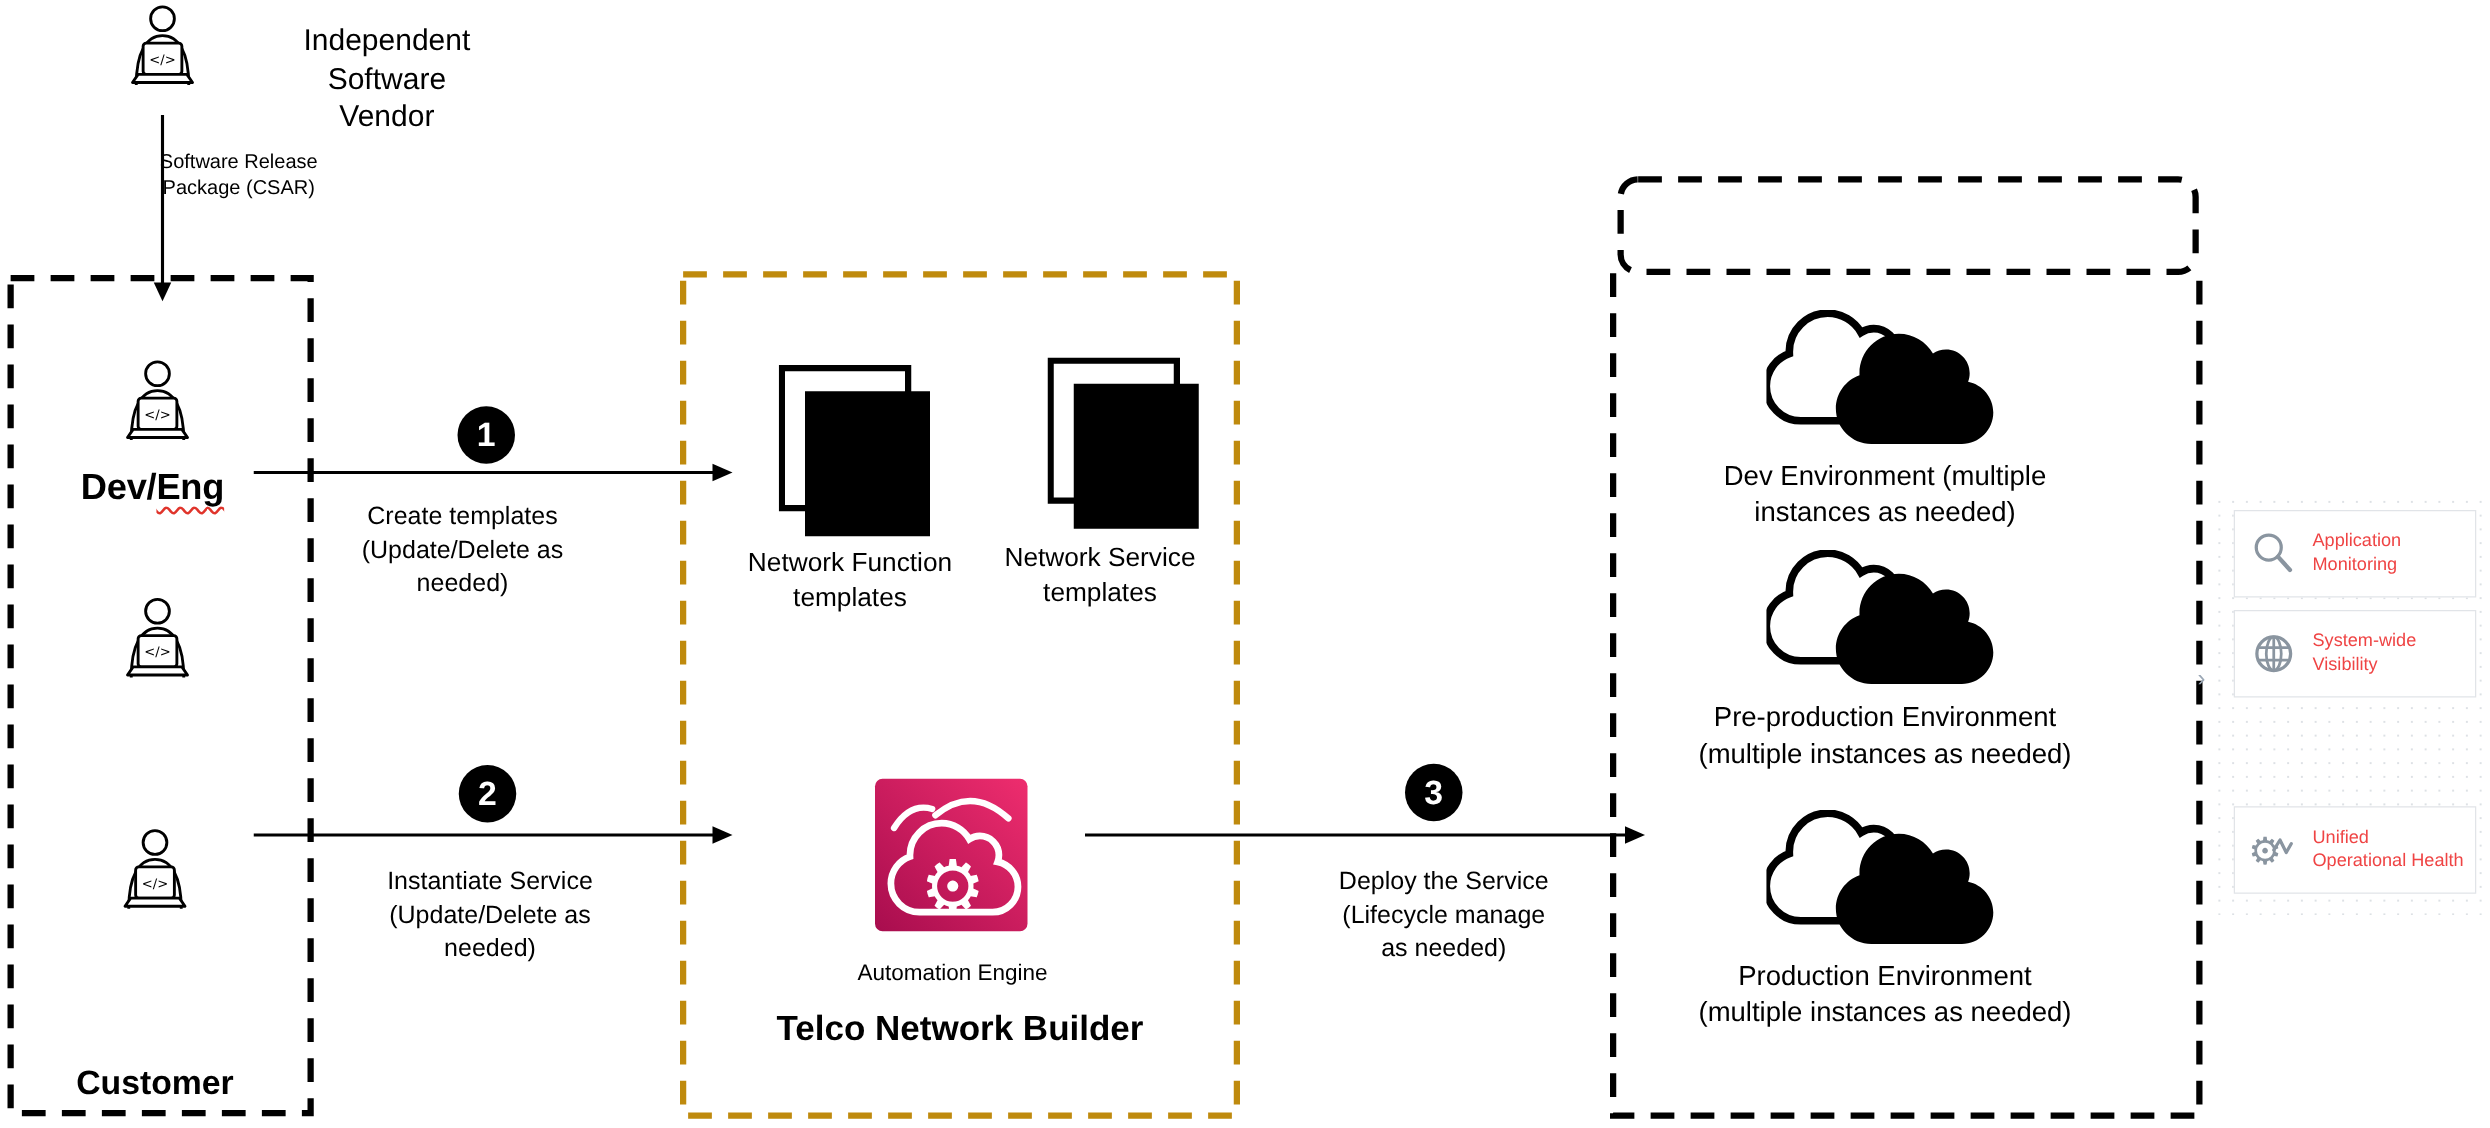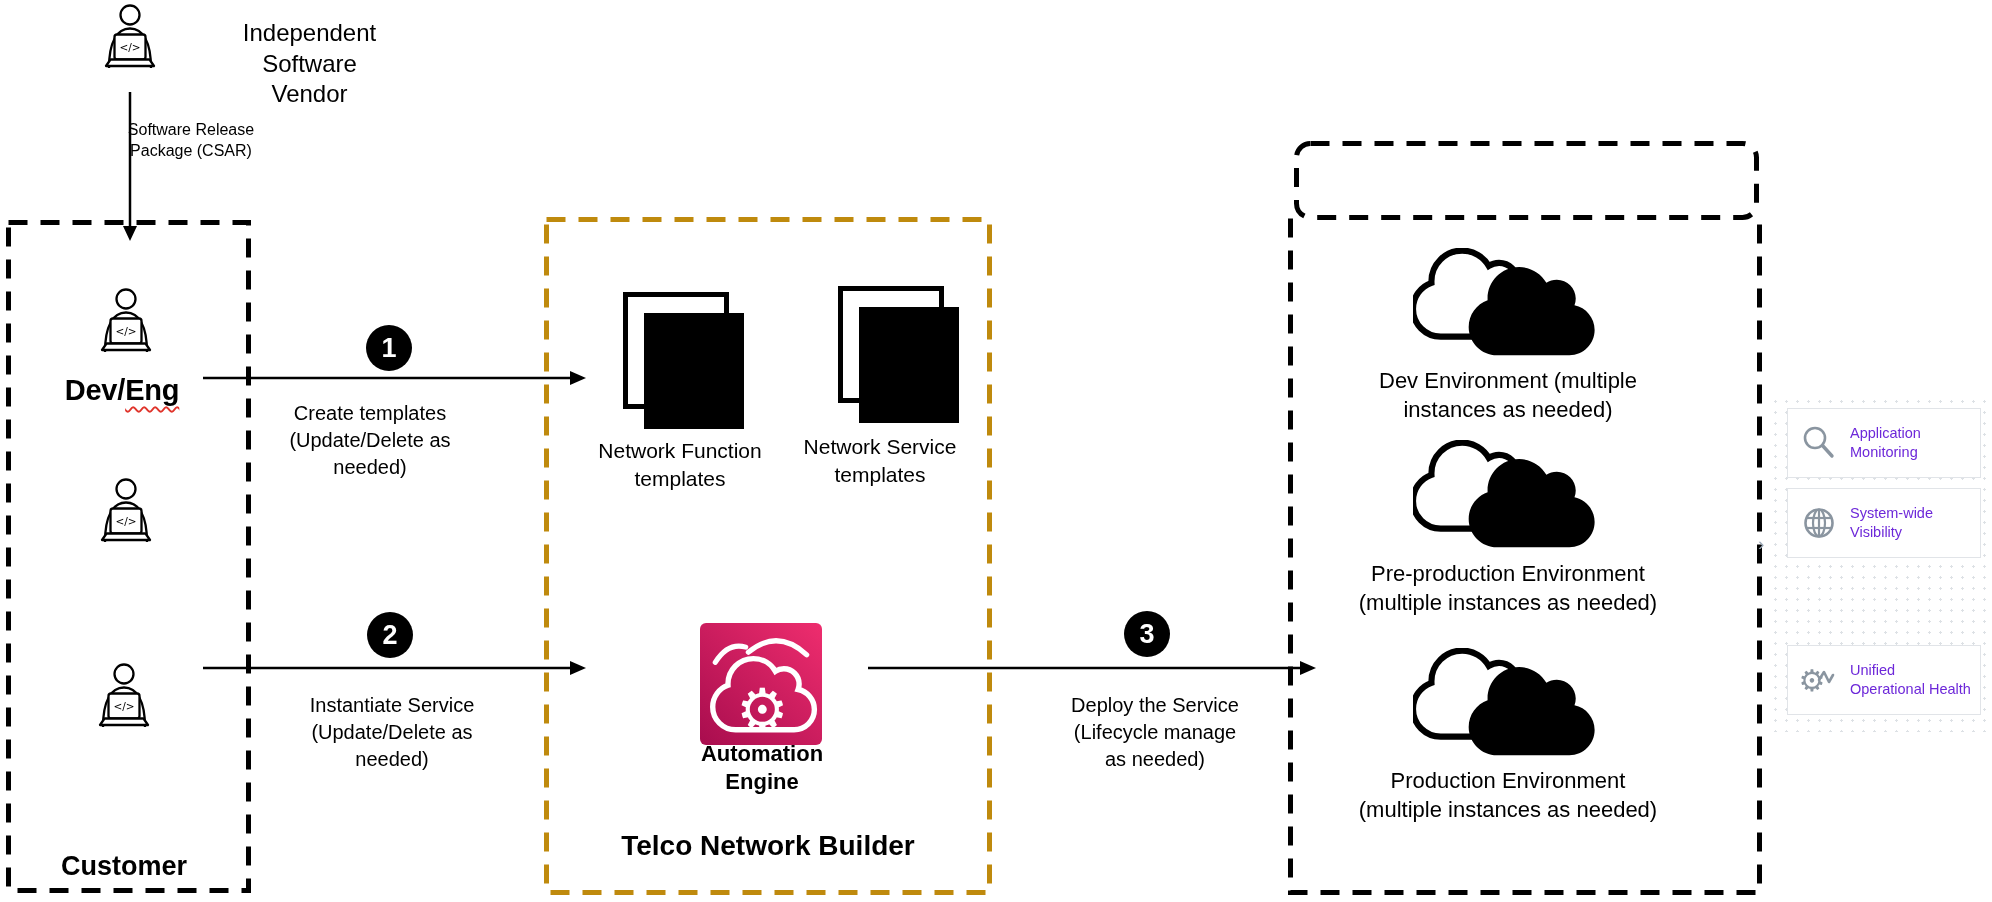--- a/index.html
+++ b/index.html
@@ -18,21 +18,21 @@
   .env-label{font-size:22px;line-height:1.32;}
   .tmpl-label{font-size:21px;line-height:1.33;}
   .engine-tile{width:122px;height:122px;border-radius:6px;
                background:linear-gradient(45deg,#A80D4E 0%,#EE2D6E 100%);}
   .panel-bg{width:222px;height:336px;
             background-image:radial-gradient(#dde1e5 1.2px,transparent 1.2px);
             background-size:11px 11px;}
   .benefit-card{left:1787px;width:194px;height:70px;background:#fff;border:1px solid #e1e4e8;
                 display:flex;align-items:center;gap:11px;padding-left:11px;box-sizing:border-box;
                 color:#8A95A0;}
-  .benefit-label{font-size:14.5px;line-height:1.28;color:#6d28d9;white-space:pre-line;text-align:left;}
+  .benefit-label{font-size:14.5px;line-height:1.28;color:#ef4444;white-space:pre-line;text-align:left;}
   .benefit-icon{width:40px;height:40px;flex:0 0 40px;}
   .person-svg{width:64px;height:74px;}
   .cloud-svg{width:192px;height:110px;}
   .tmpl-svg{width:124px;height:140px;}
 </style>
 </head>
 <body>
 
 <div id="stage">
 
@@ -162,23 +162,23 @@
 templates</div>
 
   <div class="abs z2 engine-tile" style="left:700px;top:623px;">
     <svg width="122" height="122" viewBox="0 0 96 96">
       <path d="M12 31 Q22 15 36 19" stroke="#fff" stroke-width="4" fill="none" stroke-linecap="round"></path>
       <path d="M38 23 Q61 4 84 25" stroke="#fff" stroke-width="4" fill="none" stroke-linecap="round"></path>
       <use href="#p-cloud" transform="translate(10,24) scale(0.125)" fill="none" stroke="#fff" stroke-width="34"></use>
       <text x="49" y="84" font-size="46" fill="#fff" text-anchor="middle" font-family="'DejaVu Sans',sans-serif">⚙</text>
     </svg>
   </div>
-  <div class="abs z2 txt" style="left:662px;top:740px;width:200px;font-size:22px;font-weight:bold;">Automation Engine</div>
-
-  <div class="abs z2 txt" style="left:546px;top:828px;width:444px;font-size:28px;font-weight:600;">Telco Network Builder</div>
+  <div class="abs z2 txt" style="left:662px;top:767px;width:200px;font-size:18px;">Automation Engine</div>
+
+  <div class="abs z2 txt" style="left:546px;top:805px;width:444px;font-size:28px;font-weight:600;">Telco Network Builder</div>
 
 
   <svg class="abs z2 cloud-svg" style="left:1413px;top:248px;">
       <use href="#sym-dualcloud"></use>
     </svg>
   <div class="abs z2 txt env-label" style="left:1330px;top:366px;width:356px;">Dev Environment (multiple
 instances as needed)</div>
 
   <svg class="abs z2 cloud-svg" style="left:1413px;top:440px;">
       <use href="#sym-dualcloud"></use>

